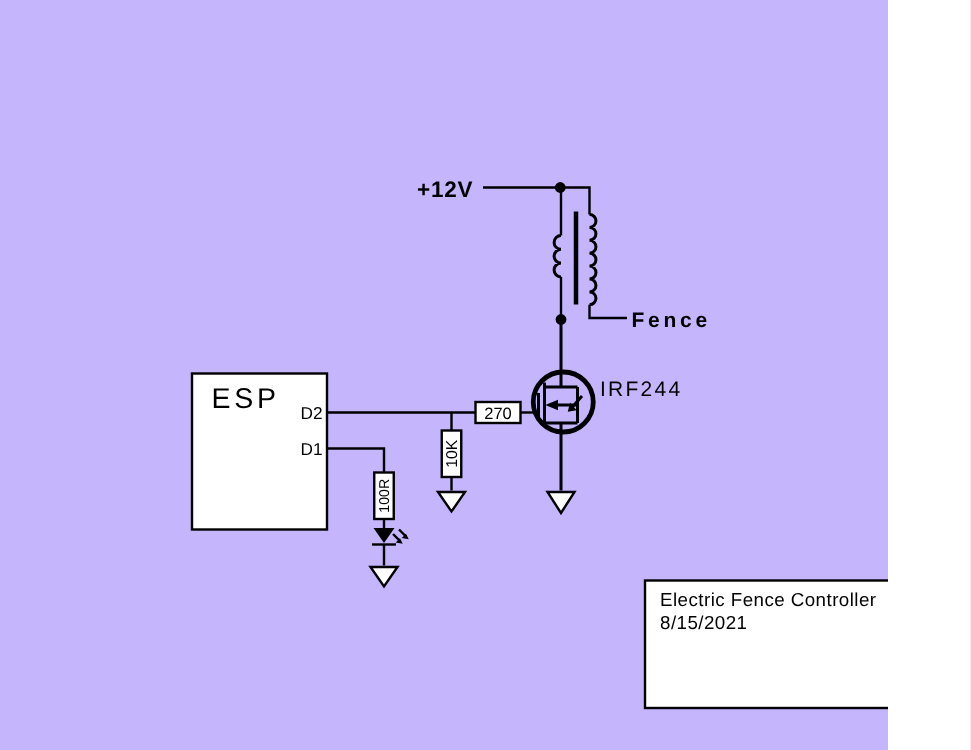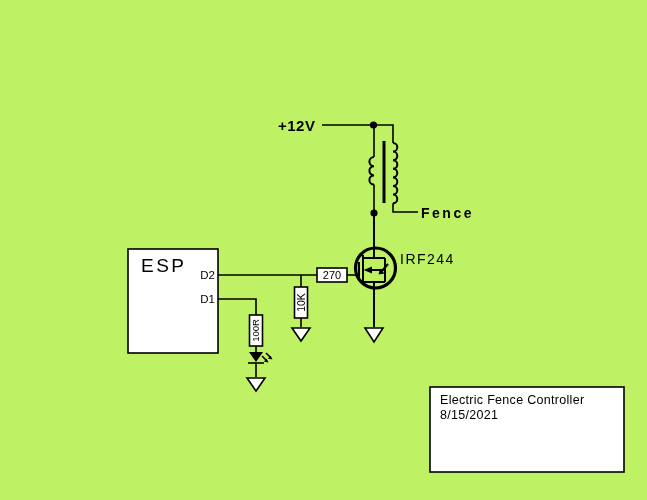--- a/index.html
+++ b/index.html
@@ -1,16 +1,16 @@
 <!DOCTYPE html>
 <html><head>
 <meta charset="utf-8">
 <style>
   html,body{margin:0;padding:0;background:#fff;}
-  .canvas{position:relative;width:647px;height:500px;background:#bef264;overflow:hidden;
+  .canvas{position:relative;width:592px;height:500px;background:#c4b5fd;overflow:hidden;
           font-family:"Liberation Sans",sans-serif;}
   svg{position:absolute;left:0;top:0;}
   svg text{fill:#000000;font-family:"Liberation Sans",sans-serif;}
   .wire{stroke:#000;stroke-width:1.6;fill:none;}
   .wire-thick{stroke:#000;stroke-width:2;fill:none;}
   .coil{stroke:#000;stroke-width:2;fill:none;}
   .core{stroke:#000;stroke-width:3;fill:none;}
   .box{stroke:#000;stroke-width:1.6;fill:#fff;}
   .gnd{stroke:#000;stroke-width:1.6;fill:#fff;}
   .dot{fill:#000;stroke:none;}

